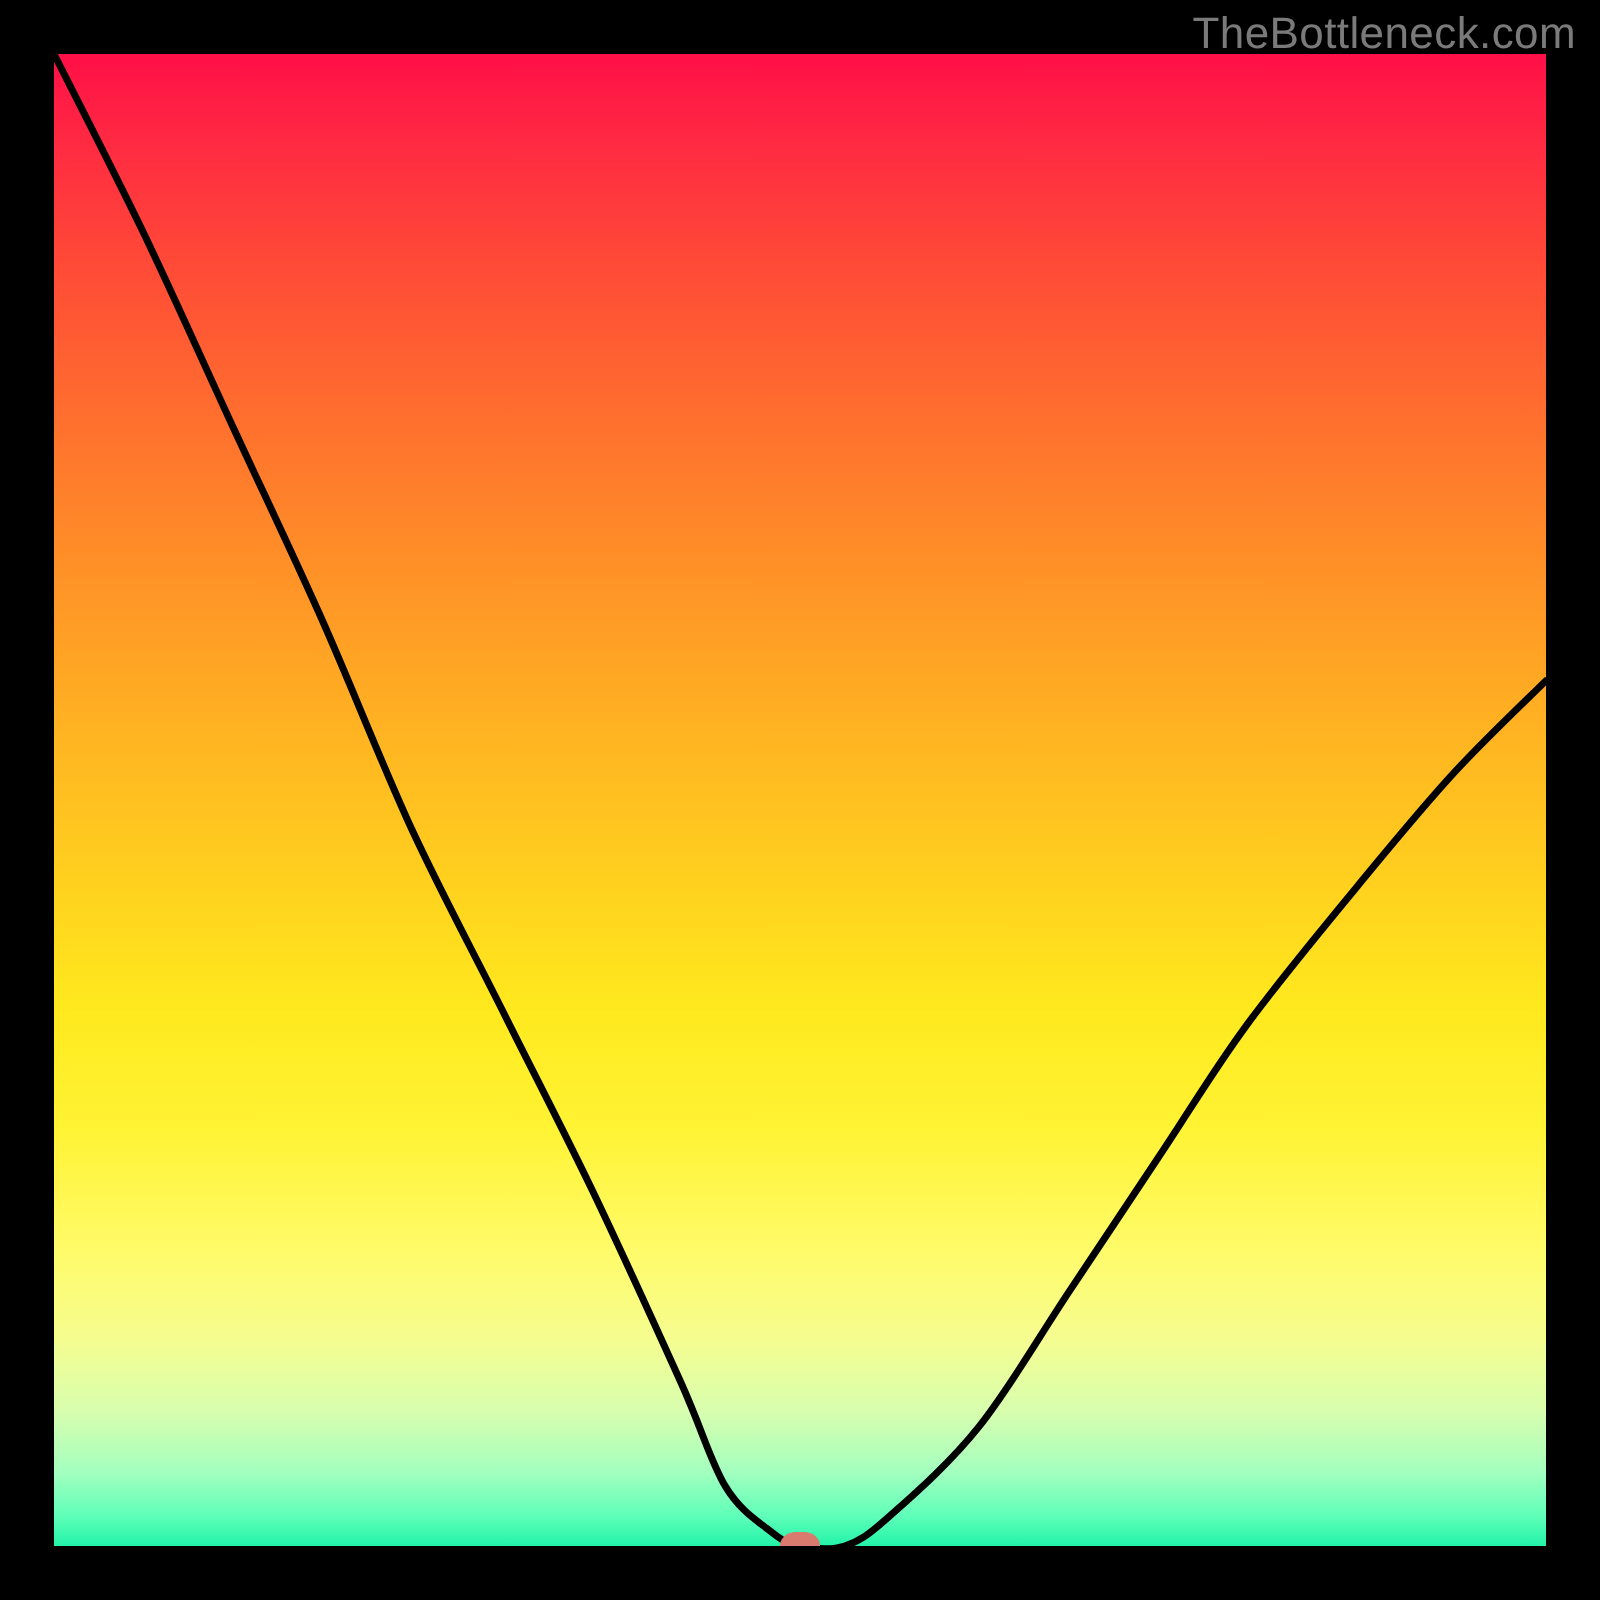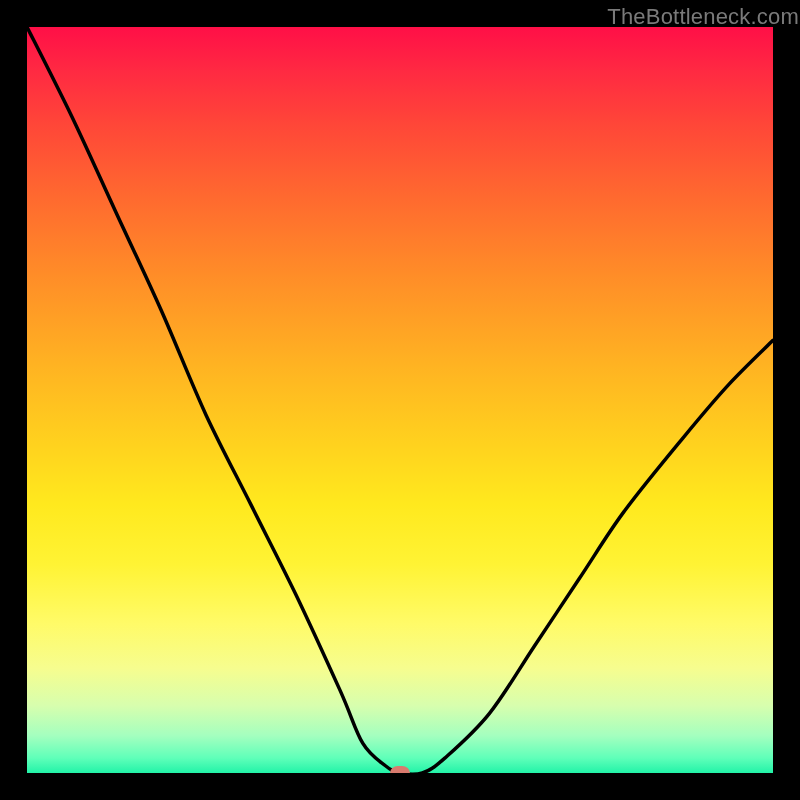--- a/index.html
+++ b/index.html
@@ -13,21 +13,21 @@
   }
   .frame {
     position: relative;
     width: 800px;
     height: 800px;
     background: #000;
   }
   .watermark {
     position: absolute;
     top: 4px;
-    right: 1px;
+    right: 12px;
     color: #7a7a7a;
     font-size: 22px;
     letter-spacing: 0.2px;
     z-index: 40;
   }
   .plot-area {
     position: absolute;
     left: 27px;
     top: 27px;
     width: 746px;

